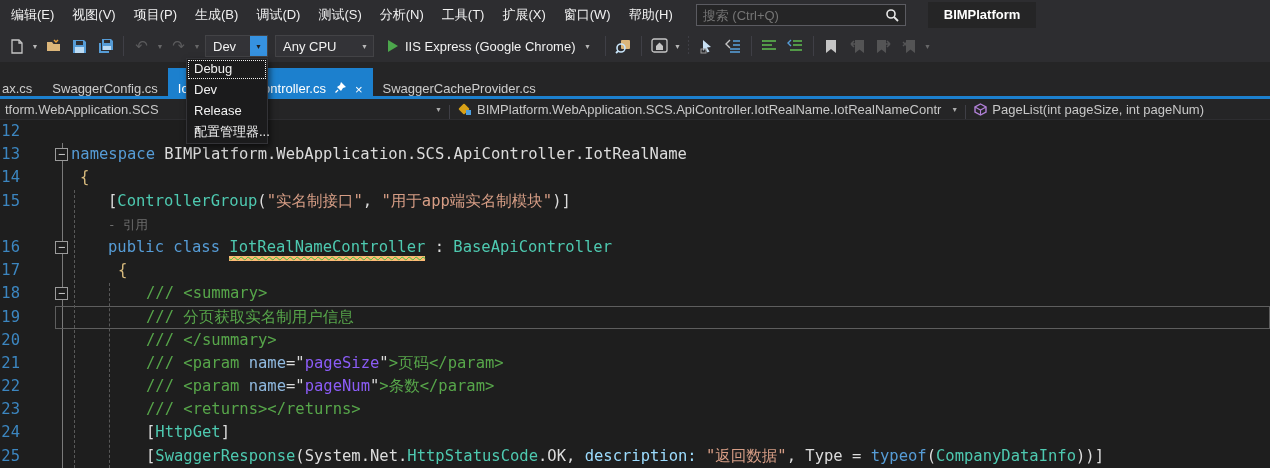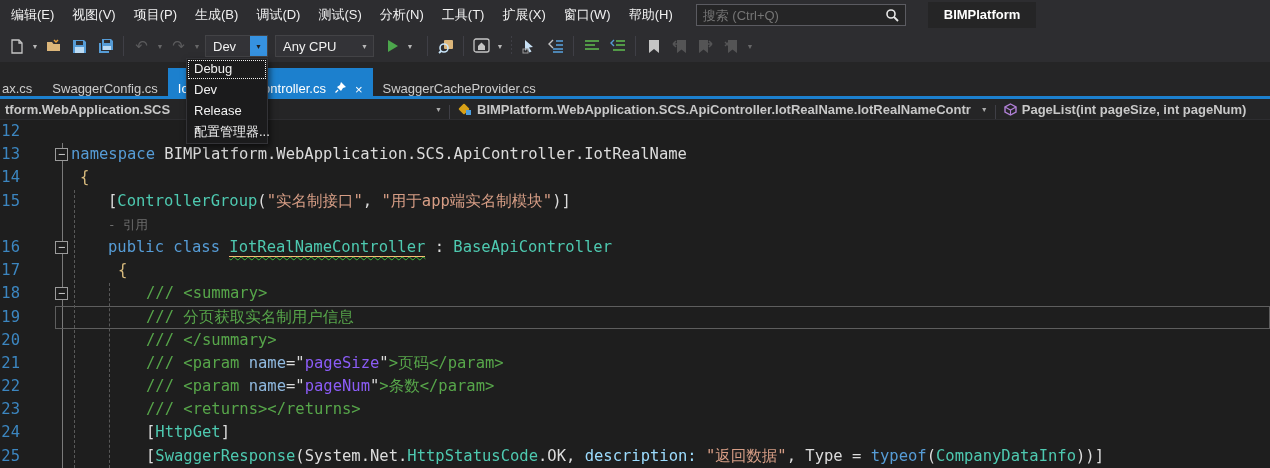--- a/index.html
+++ b/index.html
@@ -38,21 +38,21 @@
   
   .tabbar { height:34px; background:#252526; display:flex; align-items:flex-end; }
   .tab { height:28px; display:flex; align-items:flex-end; font-size:13px; color:#CDCDCD;
          padding:0 10px; white-space:nowrap; cursor:default; }
   .tab.clipped { padding-left:2px; }
   .tab.active { background:#1C80CE; color:#FFFFFF; gap:9px; }
   .tab .closex { font-size:13px; line-height:13px; color:#FFFFFF; }
   .blue-line { height:3px; background:#1C80CE; }
 
   
-  .breadcrumb { height:21px; background:#252526; border-bottom:1px solid #2D2D30; display:flex; align-items:flex-end;font-weight:bold; }
+  .breadcrumb { height:21px; background:#252526; border-bottom:1px solid #2D2D30; display:flex; align-items:flex-end; }
   .bc-seg { display:flex; align-items:center; height:100%; font-size:13px; color:#C8C8C8; white-space:nowrap; overflow:hidden; }
   .bc-first { width:447px; }
   .bc-first .bc-label { margin-right:auto; }
   .bc-label { padding:0 5px; }
   .bc-caret { color:#ABABAB; font-size:7px; padding:0 5px; }
   .bc-sep { width:1px; height:14px; background:#3F3F46; margin:0 2px; flex:none; }
   .bc-icon { margin-left:6px; display:flex; align-items:center; }
 
   
   .editor { position:relative; height:348px; background:#1E1E1E;
@@ -70,21 +70,21 @@
   .guide { position:absolute; width:1px; border-left:1px dashed #585858; pointer-events:none; }
   .tk-kw  { color:#569CD6; }
   .tk-ty  { color:#4EC9B0; }
   .tk-str { color:#D69D85; }
   .tk-pl  { color:#DCDCDC; }
   .tk-doc { color:#57A64A; }
   .tk-att { color:#8FB8DE; }
   .tk-atv { color:#8b5cf6; }
   .tk-par { color:#9CDCFE; }
   .tk-br  { color:#D7BA7D; }
-  .tk-cls { color:#4EC9B0; border-bottom:1px solid #fdba74;
+  .tk-cls { color:#4EC9B0; border-bottom:5px solid #fdba74;
             text-decoration:underline wavy #3FBF3F; text-decoration-thickness:1px; text-underline-offset:4px;text-align:right; }
 
   
   .dropdown { position:absolute; left:186px; top:58px; width:82px; background:#1B1B1C;
               border:1px solid #333337; box-shadow:2px 3px 6px rgba(0,0,0,.55); z-index:100; }
   .dd-item { height:21px; line-height:20px; padding-left:7px; font-size:13px; color:#F1F1F1; white-space:nowrap; cursor:default; }
   .dd-item.focused { outline:1px dotted #F1F1F1; outline-offset:-2px; }
 </style>
 </head>
 <body>
@@ -156,20 +156,21 @@
     <span class="val">Dev</span>
     <span class="arrow">▼</span>
   </div>
   <div class="combo combo-cpu">
     <span class="val">Any CPU</span>
     <span class="arrow">▼</span>
   </div>
 
   <div class="run">
     <span class="play"></span>
+    <span>IIS Express (Google Chrome)</span>
     <span class="caret">▼</span>
   </div>
 
   <div class="sep"></div>
   <div class="tbtn">
     <svg width="16" height="16" viewBox="0 0 16 16">
         <rect x="6" y="2" width="9" height="9" rx="1" fill="#DCB67A"></rect>
         <circle cx="6" cy="10" r="4" fill="none" stroke="#C8E4F8" stroke-width="1.6"></circle>
         <line x1="3.2" y1="13" x2="1" y2="15" stroke="#C8E4F8" stroke-width="1.8"></line>
       </svg>

